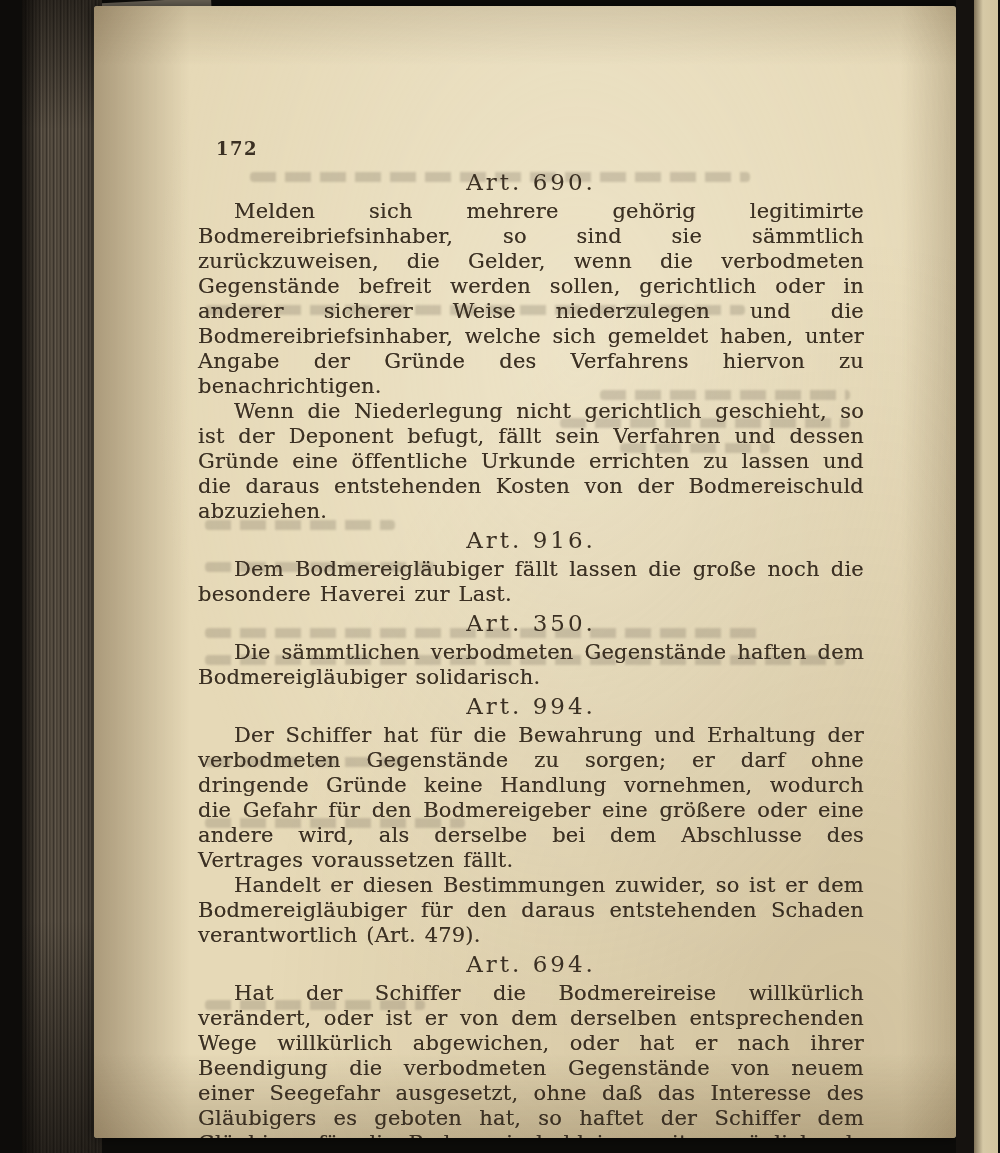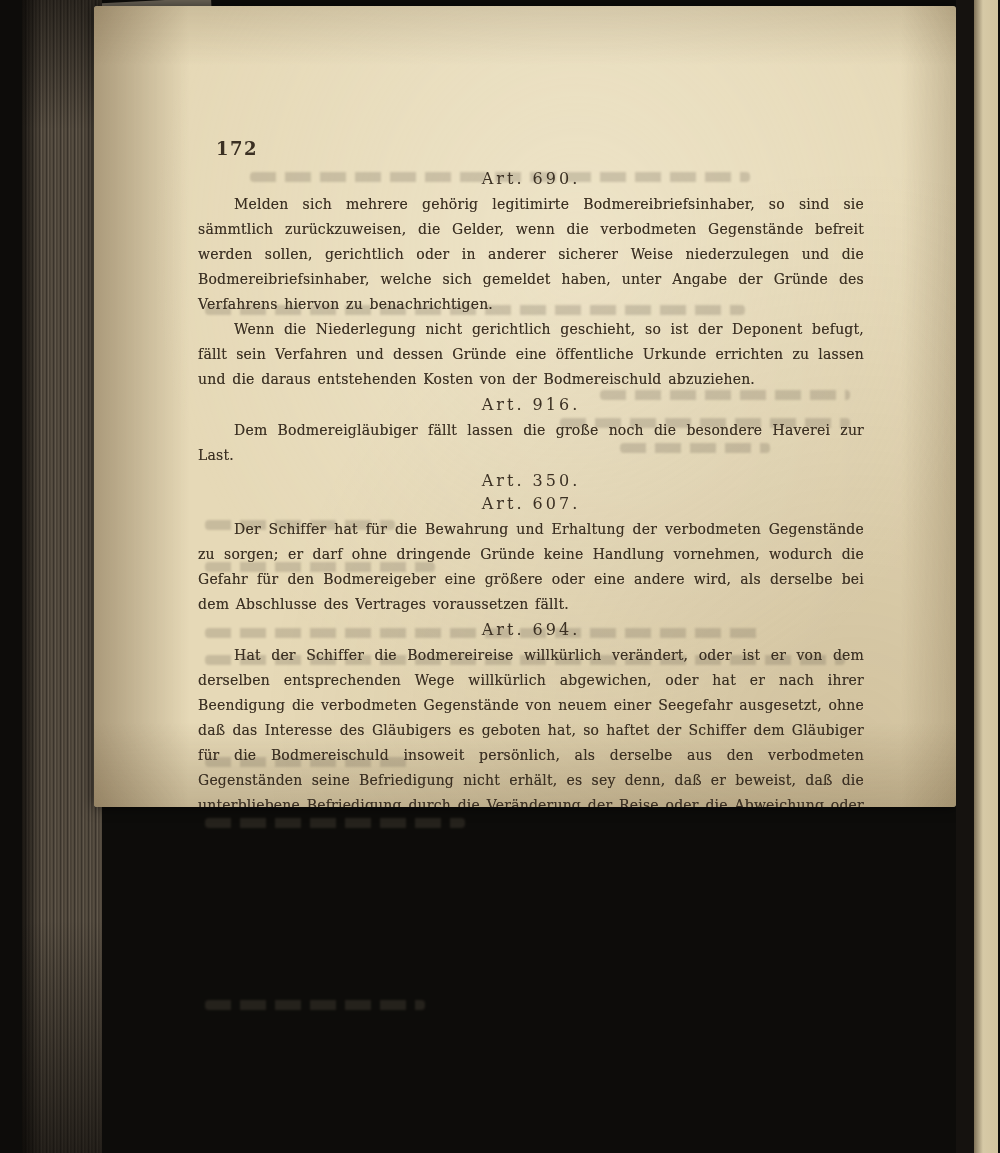--- a/index.html
+++ b/index.html
@@ -21,21 +21,21 @@
       linear-gradient(180deg,rgba(10,8,6,.55),rgba(10,8,6,0) 130px,rgba(10,8,6,0) 920px,rgba(10,8,6,.65)),
       linear-gradient(90deg,rgba(8,6,4,.75),rgba(8,6,4,0) 20px);
   }
   .corner{position:absolute;border-radius:2px;}
   .corner.c1{left:42px;top:2px;width:170px;height:34px;transform:rotate(-3deg);background:#6f675a;}
   .corner.c2{left:50px;top:18px;width:190px;height:32px;transform:rotate(-1.6deg);background:#8a8171;}
   .corner.c3{left:58px;top:36px;width:210px;height:34px;transform:rotate(-0.8deg);background:#a99e87;}
 
   
   .page{
-    position:absolute;left:94px;top:6px;width:862px;height:801px;
+    position:absolute;left:94px;top:6px;width:862px;height:1132px;
     background:var(--paper,#e6d9b7);
     border-radius:3px;
     box-shadow:0 0 14px rgba(0,0,0,.6);
   }
   .vignette{
     position:absolute;inset:0;z-index:1;pointer-events:none;border-radius:3px;
     background:
       radial-gradient(ellipse at 56% 30%, rgba(255,252,238,.30), rgba(255,252,238,0) 62%),
       radial-gradient(ellipse at 88% 92%, rgba(120,95,55,.18), rgba(120,95,55,0) 55%),
       linear-gradient(90deg, rgba(88,66,38,.42), rgba(88,66,38,0) 95px),
@@ -56,25 +56,25 @@
   .content{
     position:relative;z-index:2;box-sizing:border-box;
     padding:132px 92px 0 104px;height:100%;overflow:hidden;
     color:var(--ink,#3b3023);
   }
   .page-number{
     font-size:18px;letter-spacing:1.5px;font-weight:bold;
     margin:0 0 10px 18px;
   }
   .art-heading{
-    font-size:16px;font-weight:normal;letter-spacing:3px;
+    font-size:23px;font-weight:normal;letter-spacing:3px;
     text-align:center;margin:3px 0 4px;
   }
   .art-para{
-    font-size:14px;line-height:25px;margin:0;
+    font-size:21px;line-height:25px;margin:0;
     text-align:justify;text-indent:36px;word-spacing:2px;letter-spacing:.2px;
     hyphens:auto;-webkit-hyphens:auto;
     text-shadow:0 0 .4px rgba(59,48,35,.55);
   }
 
   
   .gap-right{position:absolute;left:956px;top:0;width:18px;height:100%;background:#15120f;}
   .fore-edge{
     position:absolute;left:974px;top:0;width:24px;height:100%;
     background:linear-gradient(90deg,#7e7158 0,#d6c9a6 9px,var(--paper_edge,#cfc19d) 100%);
@@ -116,25 +116,27 @@
         <p class="art-para">Wenn die Niederlegung nicht gerichtlich geschieht, so ist der Deponent befugt, fällt sein Verfahren und dessen Gründe eine öffentliche Urkunde errichten zu lassen und die daraus entstehenden Kosten von der Bodmereischuld abzuziehen.</p>
       </section>
 
       <section class="article">
         <h2 class="art-heading">Art. 916.</h2>
         <p class="art-para">Dem Bodmereigläubiger fällt lassen die große noch die besondere Haverei zur Last.</p>
       </section>
 
       <section class="article">
         <h2 class="art-heading">Art. 350.</h2>
+        <p class="art-para">Die sämmtlichen verbodmeten Gegenstände haften dem Bodmereigläubiger solidarisch.</p>
       </section>
 
       <section class="article">
-        <h2 class="art-heading">Art. 607.</h2>
+        <h2 class="art-heading">Art. 994.</h2>
         <p class="art-para">Der Schiffer hat für die Bewahrung und Erhaltung der verbodmeten Gegenstände zu sorgen; er darf ohne dringende Gründe keine Handlung vornehmen, wodurch die Gefahr für den Bodmereigeber eine größere oder eine andere wird, als derselbe bei dem Abschlusse des Vertrages voraussetzen fällt.</p>
+        <p class="art-para">Handelt er diesen Bestimmungen zuwider, so ist er dem Bodmereigläubiger für den daraus entstehenden Schaden verantwortlich (Art. 479).</p>
       </section>
 
       <section class="article">
         <h2 class="art-heading">Art. 694.</h2>
         <p class="art-para">Hat der Schiffer die Bodmereireise willkürlich verändert, oder ist er von dem derselben entsprechenden Wege willkürlich abgewichen, oder hat er nach ihrer Beendigung die verbodmeten Gegenstände von neuem einer Seegefahr ausgesetzt, ohne daß das Interesse des Gläubigers es geboten hat, so haftet der Schiffer dem Gläubiger für die Bodmereischuld insoweit persönlich, als derselbe aus den verbodmeten Gegenständen seine Befriedigung nicht erhält, es sey denn, daß er beweist, daß die unterbliebene Befriedigung durch die Veränderung der Reise oder die Abweichung oder die neue Seegefahr nicht verursacht ist.</p>
       </section>
     </div>
   </div>
 
   <div class="gap-right"></div>

